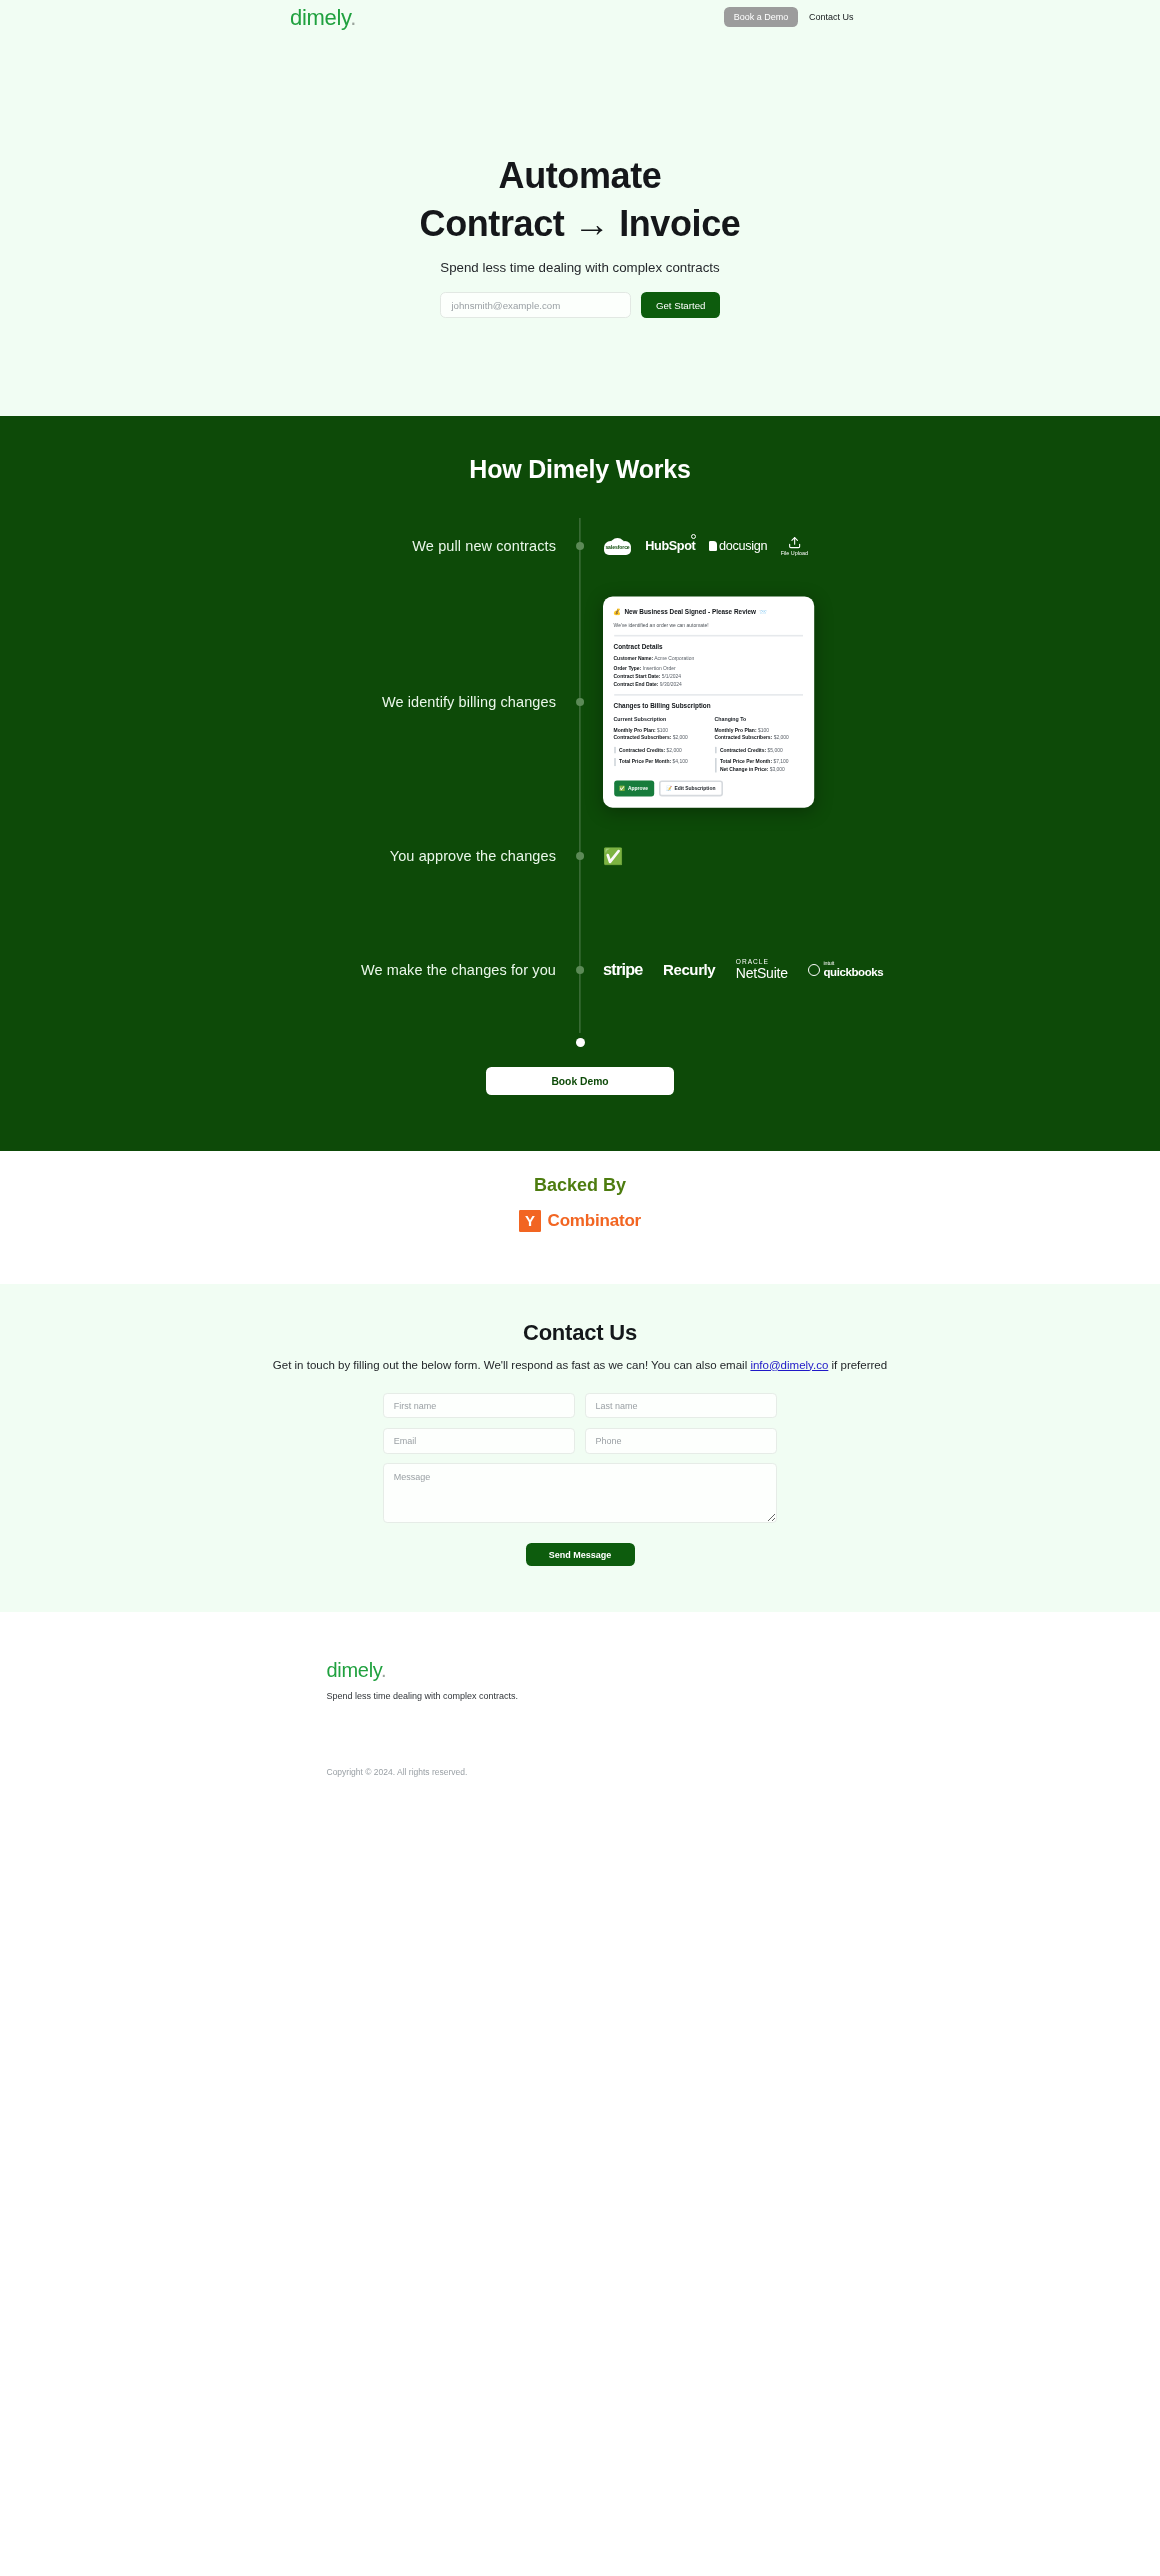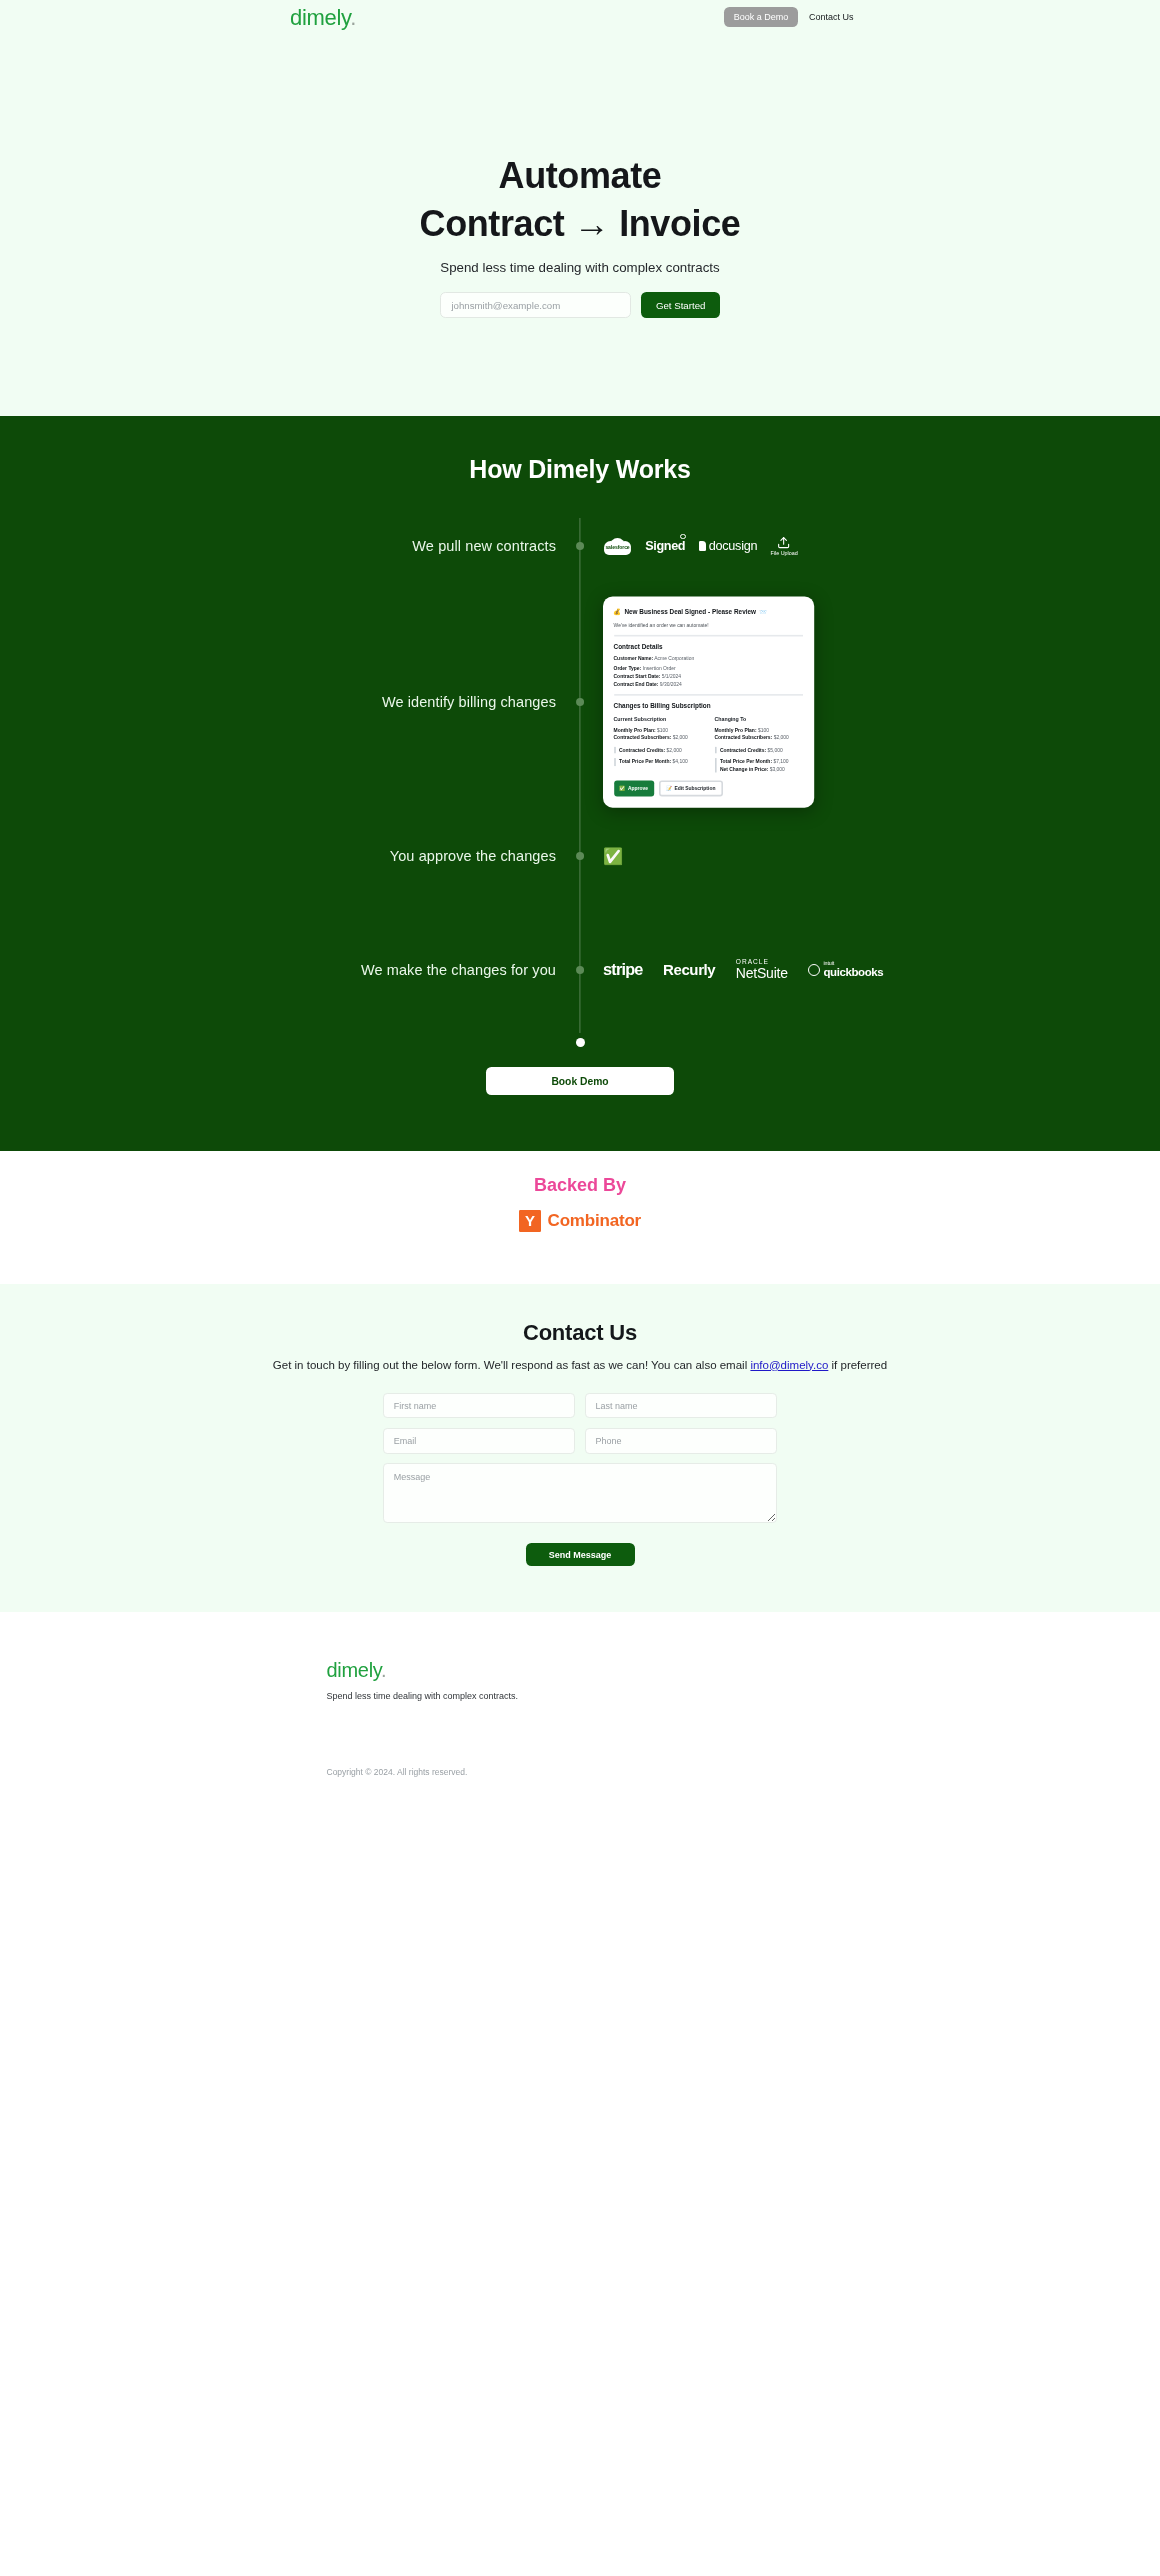--- a/index.html
+++ b/index.html
@@ -275,21 +275,21 @@
   .play-btn { width:74px; height:52px; background:#c2c2c2; border-radius:13.3px;
     display:flex; align-items:center; justify-content:center; }
   .play-tri {
     width:0;height:0;border-left:19px solid #d9d9d9;
     border-top:11.5px solid transparent;border-bottom:11.5px solid transparent;
     margin-left:4.8px;
   }
 
   
   .backed { background:#ffffff; padding: 24px 0 52px; text-align:center;}
-  .backed h2 { font-size:18px; font-weight:700; color:#ec4899;}
+  .backed h2 { font-size:18px; font-weight:700; color:#4d7c0f;}
   .yc-row { display:flex; align-items:center; justify-content:center; gap:6.6px; margin-top:13.3px;}
   .yc-mark { width:22px;height:22px;background:#f26522;color:#fff;font-size:15px;font-weight:700;
     display:flex;align-items:center;justify-content:center; border-radius:1.2px;}
   .yc-name { color:#f26522; font-size:17px; font-weight:700; letter-spacing:-0.2px;}
 
   
   .contact { background:#f1fdf3; padding: 36px 0 40px; text-align:center;}
   .contact h2 { font-size:22px; font-weight:700; color:#15181b; letter-spacing:-0.2px;}
   .contact-desc { font-size:11.5px; color:#23262a; margin-top:11px; line-height:1.5;}
   .contact-desc a { color:#1f18c8; }
@@ -360,21 +360,21 @@
         <div class="tl-content">
           <div class="logo-row">
             <div class="logo-salesforce">
               <span class="cl c1"></span>
                 <span class="cl c2"></span>
                 <span class="cl c3"></span>
                 <span class="cl base"></span>
               <span class="txt">salesforce</span>
             </div>
             <div class="logo-hubspot">
-              <span class="sp"><span>Signed</span><span class="sprocket"></span></span>
+              <span class="sp"><span>HubSpot</span><span class="sprocket"></span></span>
             </div>
             <div class="logo-docusign">
               <span class="mark"></span>
               <span>docusign</span>
             </div>
             <div class="logo-upload">
               <svg width="13.3" height="13.3" viewBox="0 0 24 24" fill="none" stroke="#ffffff" stroke-width="2" stroke-linecap="round" stroke-linejoin="round">
                 <path d="M21 15v4a2 2 0 0 1-2 2H5a2 2 0 0 1-2-2v-4"></path>
                 <polyline points="17 8 12 3 7 8"></polyline>
                 <line x1="12" y1="3" x2="12" y2="15"></line>

